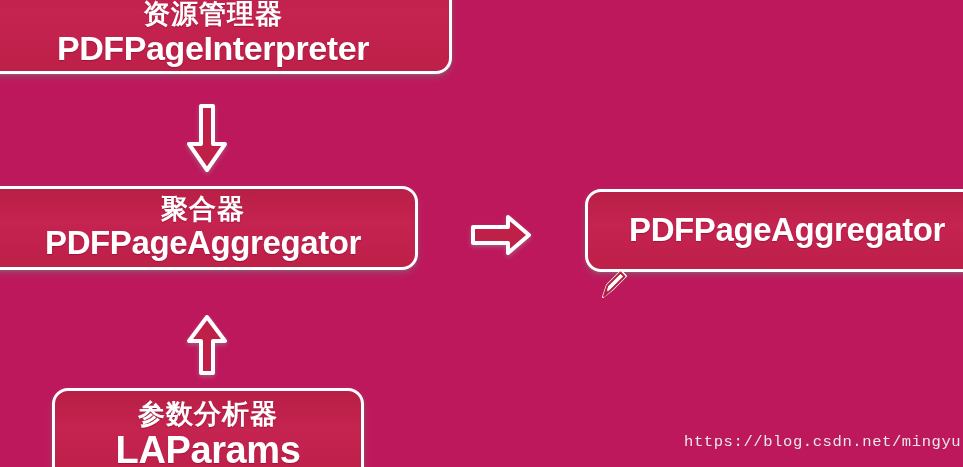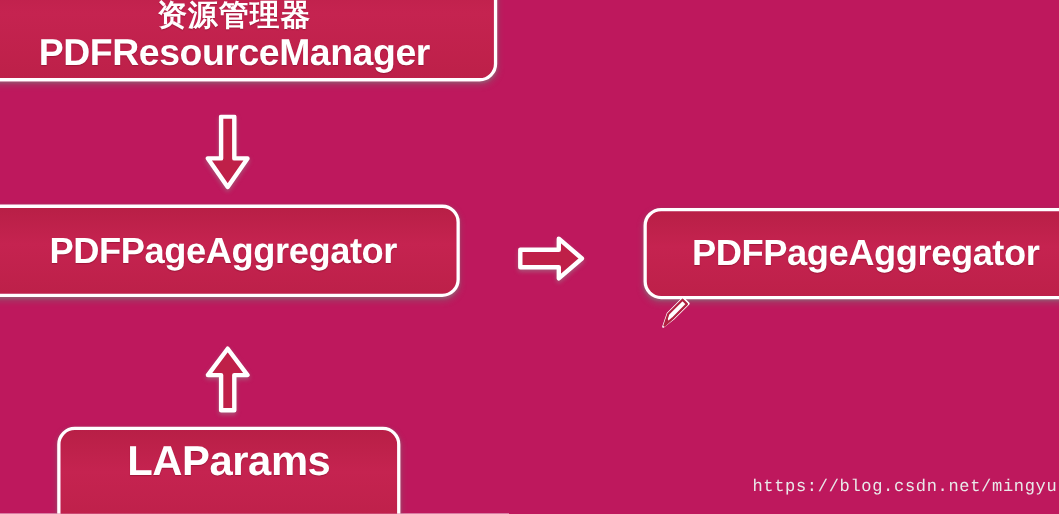--- a/index.html
+++ b/index.html
@@ -109,30 +109,31 @@
     user-select: none;
   }
 </style>
 </head>
 <body>
 
 <div id="canvas">
 
   <div class="node" id="node-resource-manager">
     <div class="node-cn">资源管理器</div>
-    <div class="node-en">PDFResourceManager</div>
+    <div class="node-en">PDFPageInterpreter</div>
   </div>
 
   <div class="arrow" id="arrow-down">
     <svg width="48" height="70" viewBox="0 0 48 70" xmlns="http://www.w3.org/2000/svg">
       <path d="M18 2 L30 2 L30 40 L42 40 L24 66 L6 40 L18 40 Z" fill="#bf2048" stroke="#ffffff" stroke-width="4" stroke-linejoin="round"></path>
     </svg>
   </div>
 
   <div class="node" id="node-aggregator">
+    <div class="node-cn">聚合器</div>
     <div class="node-en">PDFPageAggregator</div>
   </div>
 
   <div class="arrow" id="arrow-right">
     <svg width="62" height="42" viewBox="0 0 62 42" xmlns="http://www.w3.org/2000/svg">
       <path d="M3 13 L38 13 L38 3 L59 21 L38 39 L38 29 L3 29 Z" fill="#bf2048" stroke="#ffffff" stroke-width="4" stroke-linejoin="round"></path>
     </svg>
   </div>
 
   <div class="node" id="node-interpreter">
@@ -147,18 +148,19 @@
     </svg>
   </div>
 
   <div class="arrow" id="arrow-up">
     <svg width="48" height="62" viewBox="0 0 48 62" xmlns="http://www.w3.org/2000/svg">
       <path d="M24 3 L42 27 L30 27 L30 59 L18 59 L18 27 L6 27 Z" fill="#bf2048" stroke="#ffffff" stroke-width="4" stroke-linejoin="round"></path>
     </svg>
   </div>
 
   <div class="node" id="node-laparams">
+    <div class="node-cn">参数分析器</div>
     <div class="node-en">LAParams</div>
   </div>
 
   <div id="watermark">https://blog.csdn.net/mingyuli</div>
 
 </div>
 
 </body></html>

